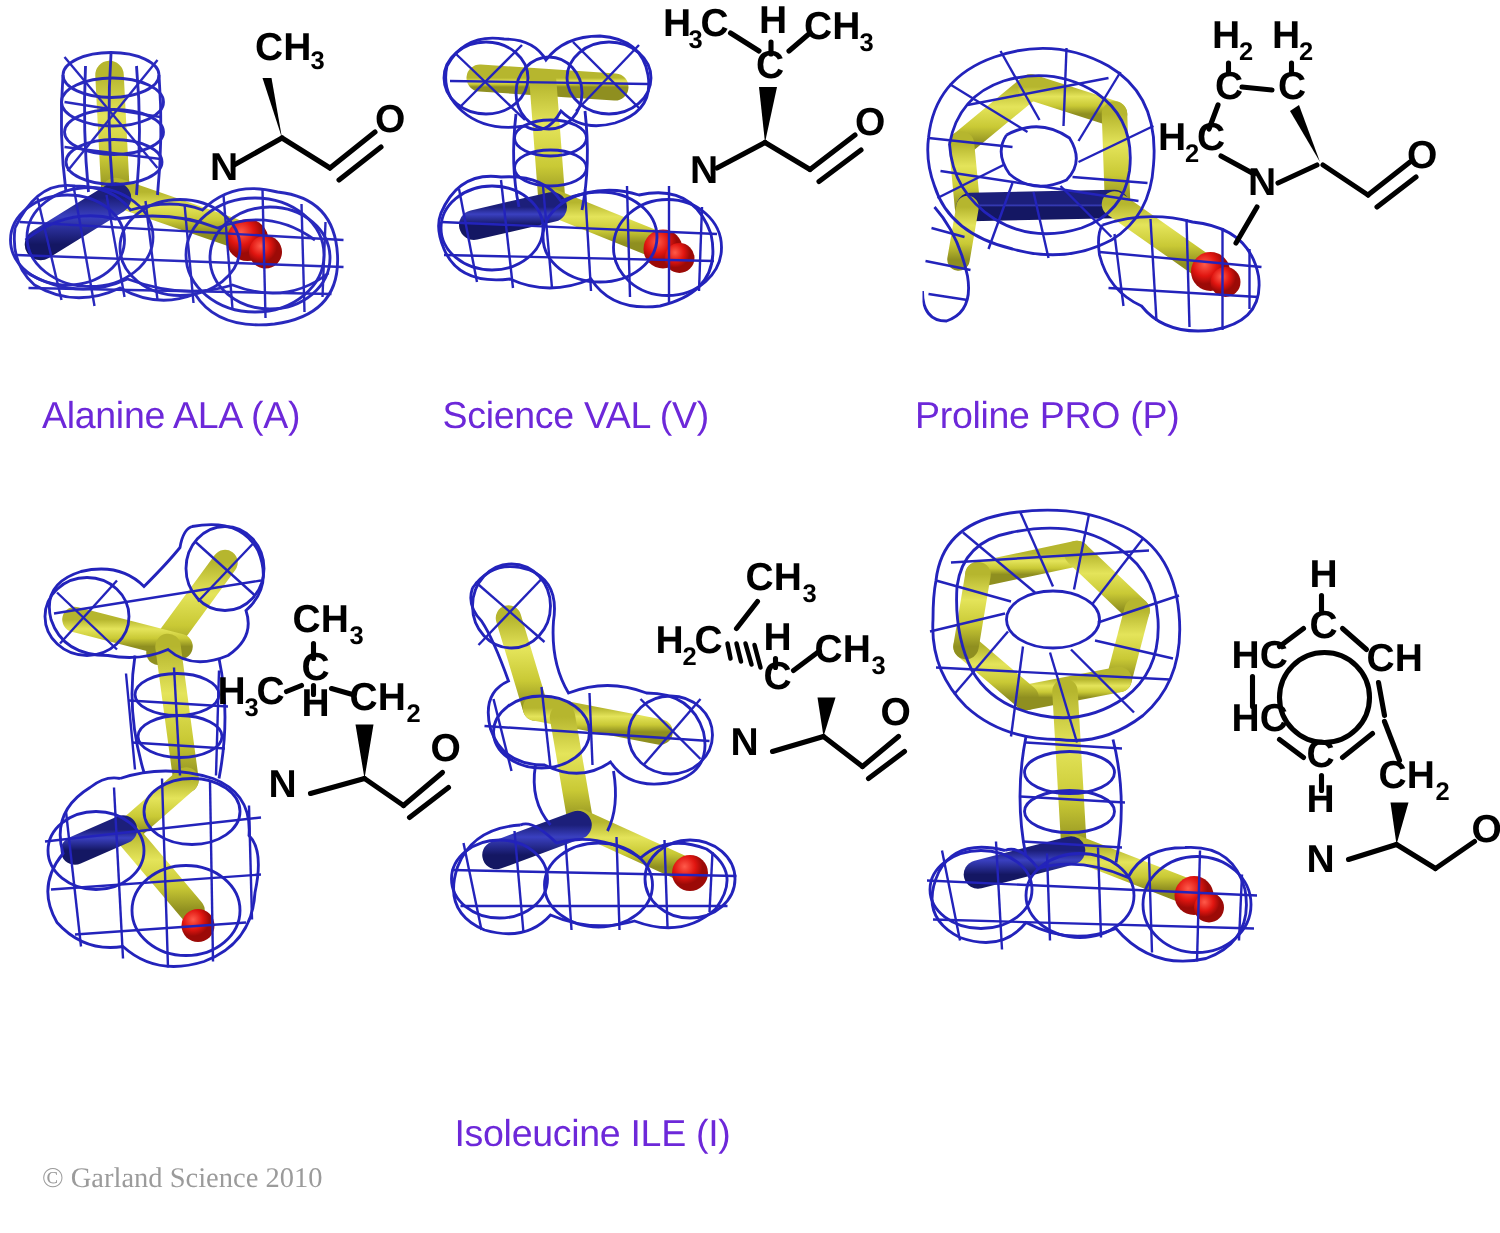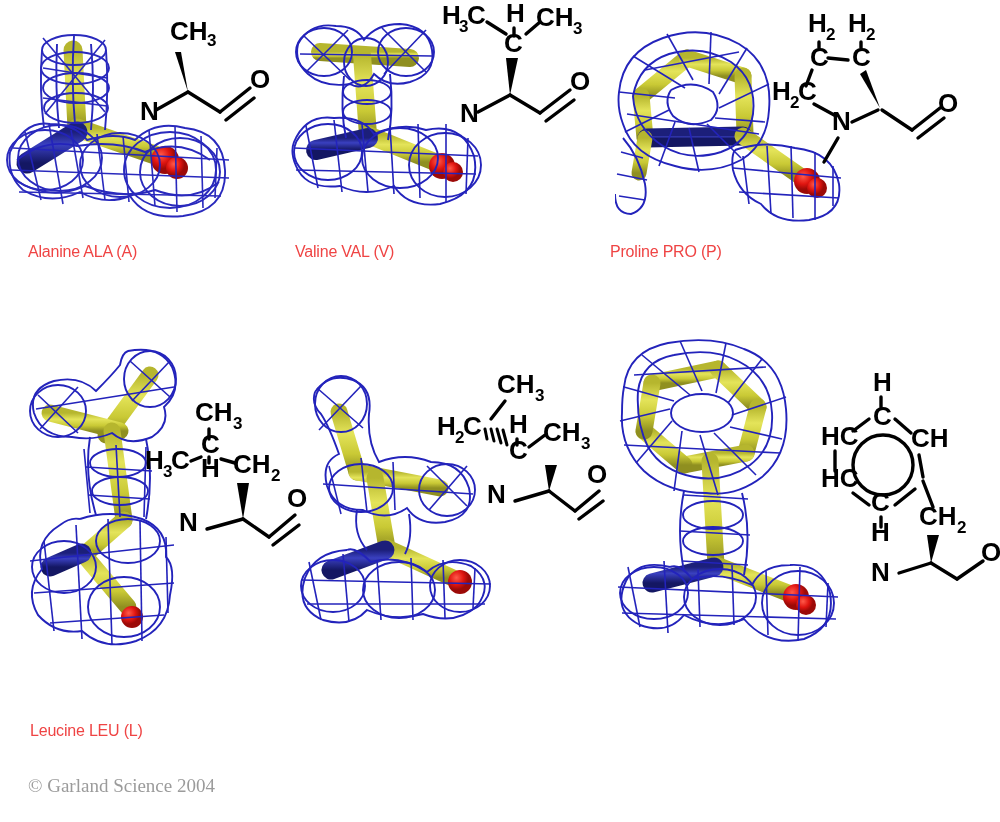--- a/index.html
+++ b/index.html
@@ -12,24 +12,25 @@
 
   .density-wrap{position:absolute;}
   .density-wrap svg{display:block;}
 
   .formula{position:absolute;}
   .formula svg{display:block;overflow:visible;}
 
   .aa-label{
     position:absolute;
     font-family:"Liberation Sans",sans-serif;
-    font-size:16px;
-    color:#ef4444;
+    font-size:25px;
+    color:#6d28d9;
     white-space:nowrap;
     letter-spacing:-0.2px;
+    margin-top:20px;
   }
 
   .copyright{
     position:absolute;
     left:28px; top:775px;
     font-family:"Liberation Serif",serif;
     font-size:19px;
     color:#9b9b9b;
     white-space:nowrap;
   }
@@ -214,21 +215,21 @@
         <line class="bond" x1="74" y1="28" x2="74" y2="36"></line>
         <polygon class="wedge" points="70,95 78,58 66,58"></polygon>
         <line class="bond" x1="70" y1="95" x2="38" y2="112"></line>
         <line class="bond" x1="70" y1="95" x2="100" y2="113"></line>
         <line class="bond" x1="100" y1="113" x2="130" y2="90"></line>
         <line class="bond" x1="106" y1="121" x2="134" y2="100"></line>
         <text class="fml-atom" x="20" y="122">N</text>
         <text class="fml-atom" x="130" y="90">O</text>
       </svg>
     </div>
-    <div class="aa-label" style="left:10px;top:243px;">Valine VAL (V)</div>
+    <div class="aa-label" style="left:10px;top:243px;">Science VAL (V)</div>
   </div>
 
   <div class="panel" style="left:610px;top:0px;width:390px;height:290px;">
     <div class="density-wrap" style="left:5px;top:18px;">
       <svg width="245" height="215" viewBox="0 0 245 215">
         <defs>
           <linearGradient id="cyl3" x1="0" y1="0" x2="0" y2="1">
             <stop offset="0%" stop-color="#b6b62e"></stop>
               <stop offset="35%" stop-color="#e4e45a"></stop>
             <stop offset="70%" stop-color="#c9c935"></stop>
@@ -414,21 +415,20 @@
         <line class="bond" x1="46" y1="64" x2="56" y2="60"></line>
         <line class="bond" x1="64" y1="60" x2="64" y2="66"></line>
         <line class="bond" x1="76" y1="62" x2="90" y2="66"></line>
         <polygon class="wedge" points="98,122 104,86 92,86"></polygon>
         <line class="bond" x1="98" y1="122" x2="62" y2="132"></line>
         <line class="bond" x1="98" y1="122" x2="124" y2="140"></line>
         <line class="bond" x1="124" y1="140" x2="150" y2="118"></line>
         <line class="bond" x1="128" y1="148" x2="154" y2="128"></line>
       </svg>
     </div>
-    <div class="aa-label" style="left:30px;top:387px;">Leucine LEU (L)</div>
   </div>
 
   <div class="panel" style="left:285px;top:335px;width:320px;height:420px;">
     <div class="density-wrap" style="left:10px;top:35px;">
       <svg width="225" height="290" viewBox="0 0 225 290">
         <defs>
           <linearGradient id="cyl5" x1="0" y1="0" x2="0" y2="1">
             <stop offset="0%" stop-color="#b6b62e"></stop>
               <stop offset="35%" stop-color="#e4e45a"></stop>
             <stop offset="70%" stop-color="#c9c935"></stop>
@@ -509,20 +509,21 @@
         </g>
         <line class="bond" x1="82" y1="72" x2="82" y2="78"></line>
         <line class="bond" x1="94" y1="80" x2="110" y2="68"></line>
         <polygon class="wedge" points="114,124 122,98 110,98"></polygon>
         <line class="bond" x1="114" y1="124" x2="80" y2="134"></line>
         <line class="bond" x1="114" y1="124" x2="140" y2="144"></line>
         <line class="bond" x1="140" y1="144" x2="164" y2="124"></line>
         <line class="bond" x1="144" y1="152" x2="168" y2="134"></line>
       </svg>
     </div>
+    <div class="aa-label" style="left:18px;top:387px;">Isoleucine ILE (I)</div>
   </div>
 
   <div class="panel" style="left:600px;top:335px;width:400px;height:420px;">
     <div class="density-wrap" style="left:10px;top:0px;">
       <svg width="235" height="320" viewBox="0 0 235 320">
         <defs>
           <linearGradient id="cyl6" x1="0" y1="0" x2="0" y2="1">
             <stop offset="0%" stop-color="#b6b62e"></stop>
               <stop offset="35%" stop-color="#e4e45a"></stop>
             <stop offset="70%" stop-color="#c9c935"></stop>
@@ -631,15 +632,15 @@
         <polygon class="wedge" points="116,198 124,170 112,170"></polygon>
         <line class="bond" x1="116" y1="198" x2="84" y2="208"></line>
         <line class="bond" x1="116" y1="198" x2="142" y2="214"></line>
         <line class="bond" x1="142" y1="214" x2="168" y2="196"></line>
         <text class="fml-atom" x="56" y="216">N</text>
         <text class="fml-atom" x="166" y="196">O</text>
       </svg>
     </div>
   </div>
 
-  <div class="copyright">© Garland Science 2004</div>
+  <div class="copyright">© Garland Science 2010</div>
 
 </div>
 
 </body></html>

